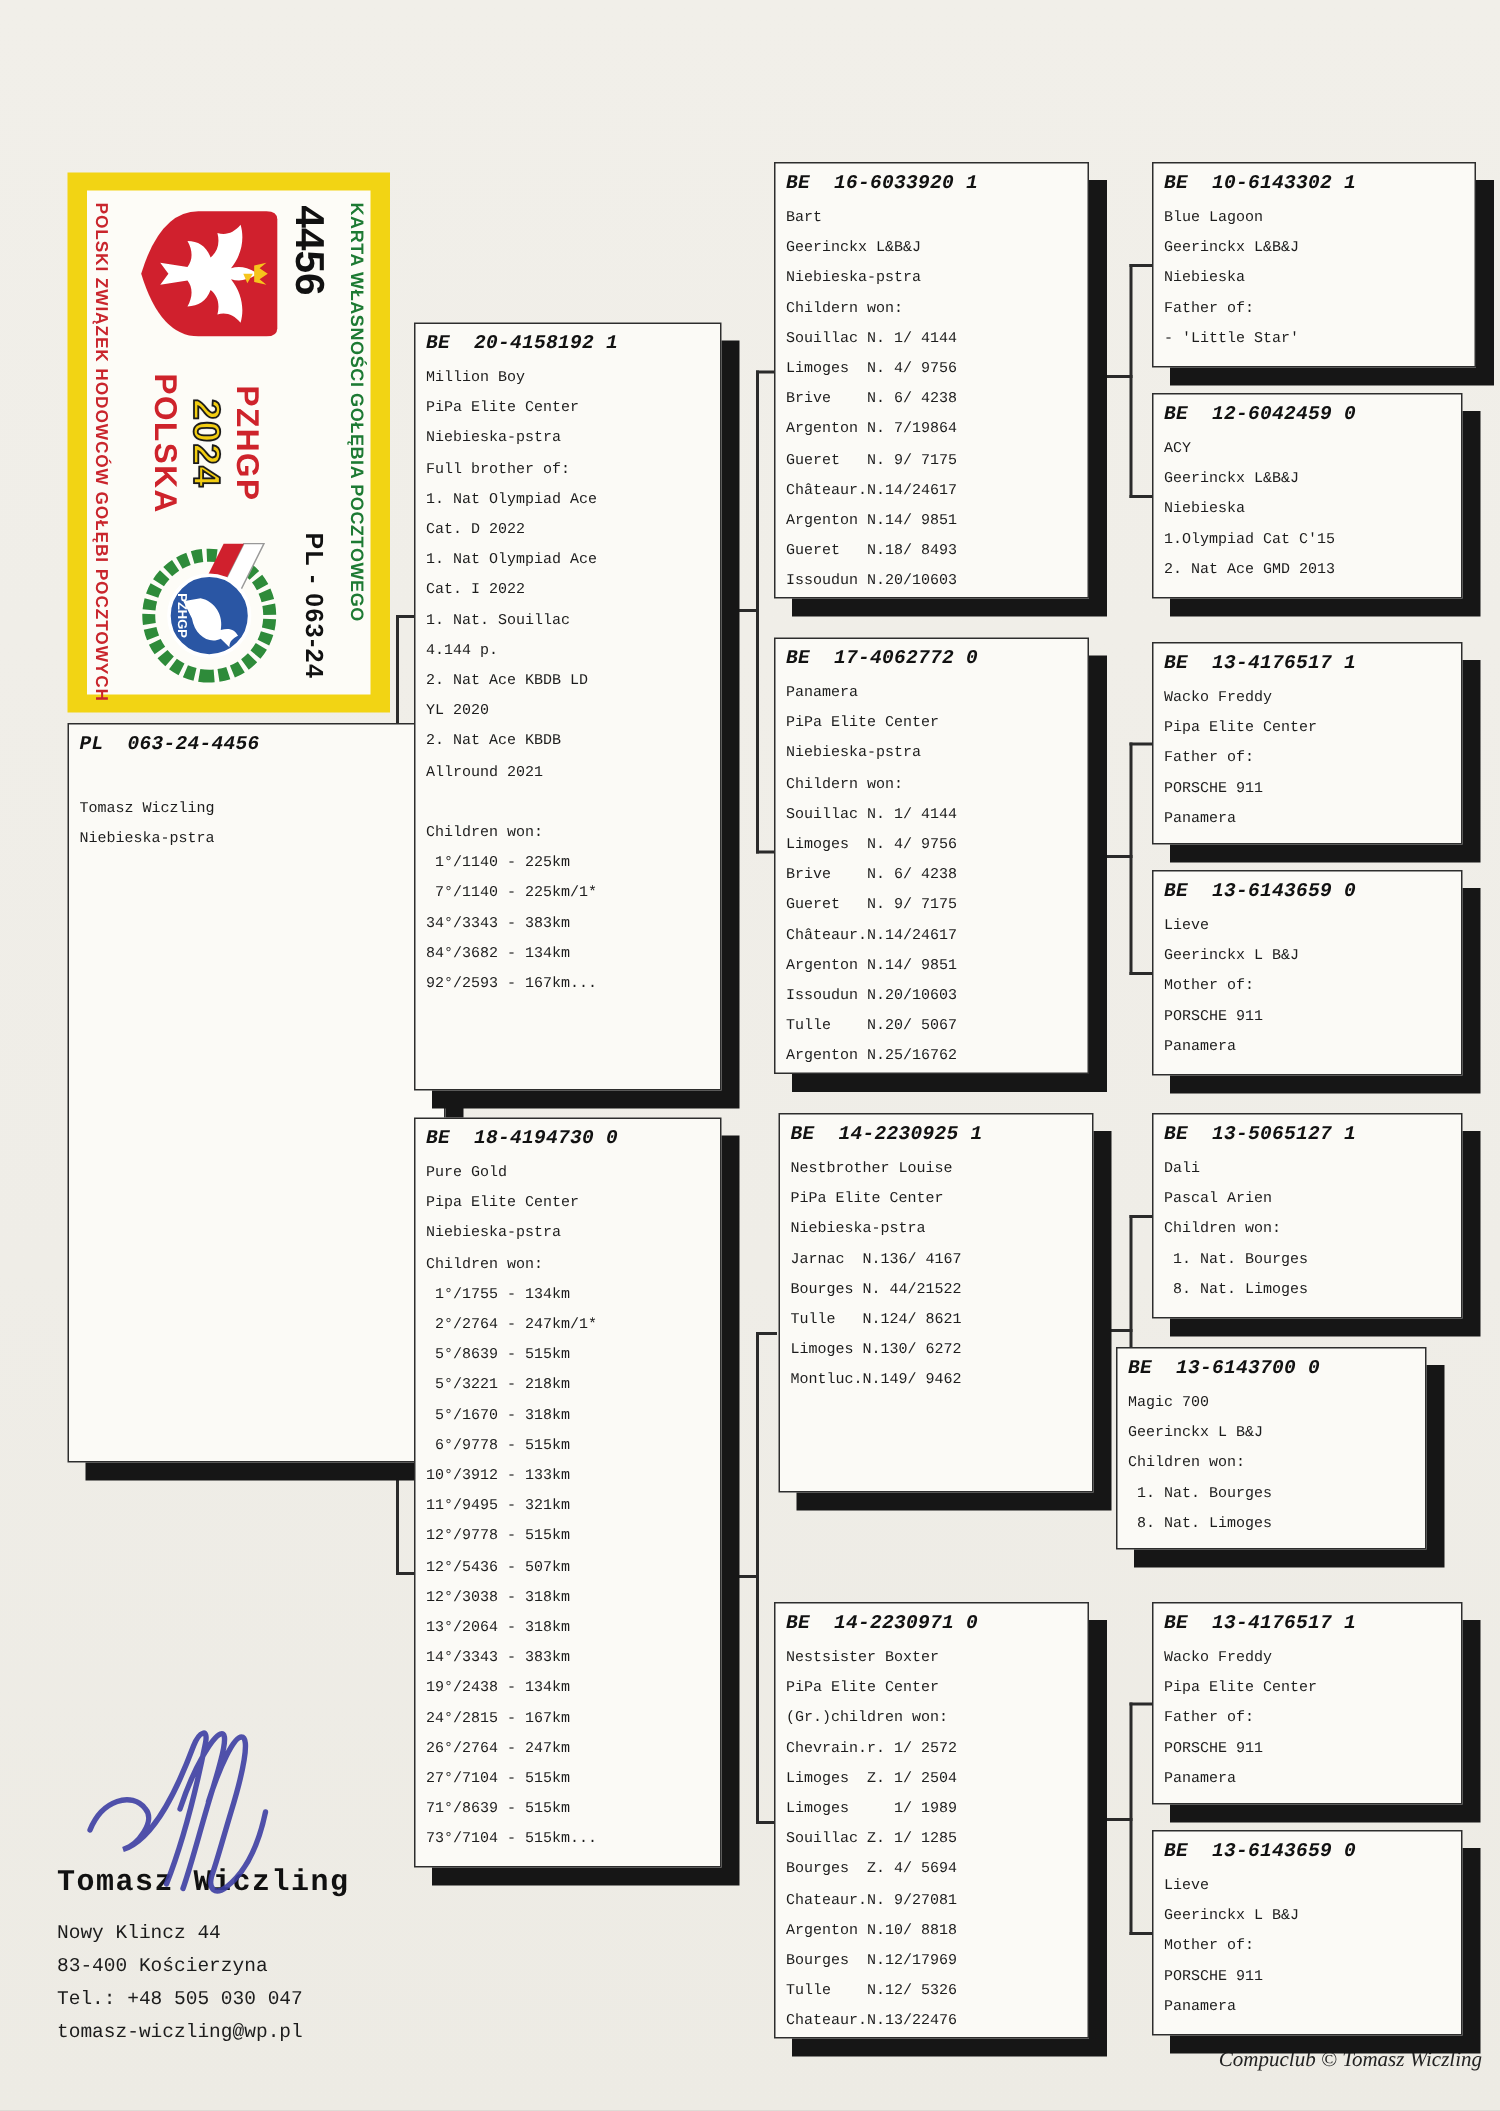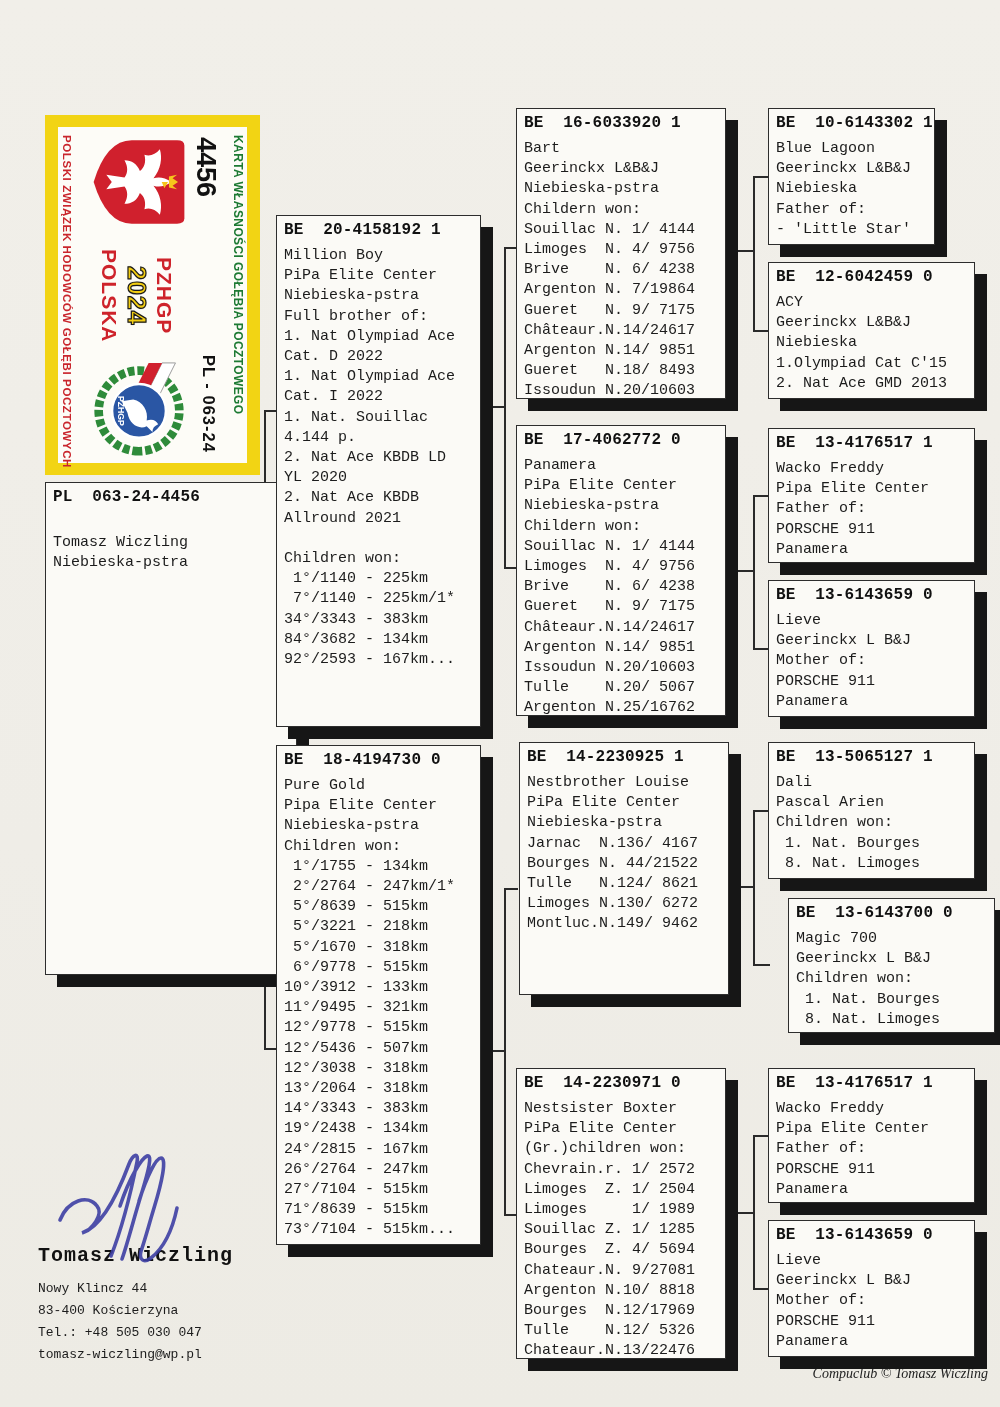--- a/index.html
+++ b/index.html
@@ -8,24 +8,24 @@
         background:linear-gradient(180deg,#f1efe9 0%,#efede7 60%,#edebe4 100%);
         overflow:hidden;}
   .title{position:absolute;left:0;top:36px;width:1000px;text-align:center;
          font-size:29px;font-weight:normal;color:#151515;margin:0;letter-spacing:.5px;}
 
   
   .pbox{position:absolute;background:#fbfaf6;border:1.6px solid #2d2d2d;
         box-shadow:12px 12px 0 #161616;z-index:2;box-sizing:border-box;
         padding:5px 7px 0 7px;}
   .pbox-header{font-family:"Liberation Mono","DejaVu Sans Mono",monospace;
-        font-weight:bold;font-size:16px;color:#111;
+        font-weight:bold;font-style:italic;font-size:13px;color:#111;
         letter-spacing:.2px;margin-bottom:7px;white-space:pre;}
   .pbox-lines{font-family:"Liberation Mono","DejaVu Sans Mono",monospace;
-        font-size:15px;line-height:20.2px;color:#1c1c1c;white-space:pre;}
+        font-size:10px;line-height:20.2px;color:#1c1c1c;white-space:pre;}
 
   
   .cline{position:absolute;background:#2a2a2a;z-index:1;}
 
   
   .card{position:absolute;left:45px;top:115px;width:215px;height:360px;
         background:#f2d414;z-index:2;}
   .card-white{position:absolute;left:13px;top:12px;right:13px;bottom:12px;
         background:#fdfcf7;}
   .vtext{writing-mode:vertical-rl;text-orientation:mixed;white-space:nowrap;}
@@ -242,21 +242,21 @@
 Limoges     1/ 1989
 Souillac Z. 1/ 1285
 Bourges  Z. 4/ 5694
 Chateaur.N. 9/27081
 Argenton N.10/ 8818
 Bourges  N.12/17969
 Tulle    N.12/ 5326
 Chateaur.N.13/22476</div>
   </div>
 
-  <div class="pbox" style="left:768px;top:108px;width:167px;height:137px;">
+  <div class="pbox" style="left:768px;top:108px;width:216px;height:137px;">
     <div class="pbox-header">BE  10-6143302 1</div>
     <div class="pbox-lines">Blue Lagoon
 Geerinckx L&amp;B&amp;J
 Niebieska
 Father of:
 - 'Little Star'</div>
   </div>
   <div class="pbox" style="left:768px;top:262px;width:207px;height:137px;">
     <div class="pbox-header">BE  12-6042459 0</div>
     <div class="pbox-lines">ACY
@@ -282,21 +282,21 @@
 Panamera</div>
   </div>
   <div class="pbox" style="left:768px;top:742px;width:207px;height:137px;">
     <div class="pbox-header">BE  13-5065127 1</div>
     <div class="pbox-lines">Dali
 Pascal Arien
 Children won:
  1. Nat. Bourges
  8. Nat. Limoges</div>
   </div>
-  <div class="pbox" style="left:788px;top:898px;width:207px;height:135px;">
+  <div class="pbox" style="left:744px;top:898px;width:207px;height:135px;">
     <div class="pbox-header">BE  13-6143700 0</div>
     <div class="pbox-lines">Magic 700
 Geerinckx L B&amp;J
 Children won:
  1. Nat. Bourges
  8. Nat. Limoges</div>
   </div>
   <div class="pbox" style="left:768px;top:1068px;width:207px;height:135px;">
     <div class="pbox-header">BE  13-4176517 1</div>
     <div class="pbox-lines">Wacko Freddy

